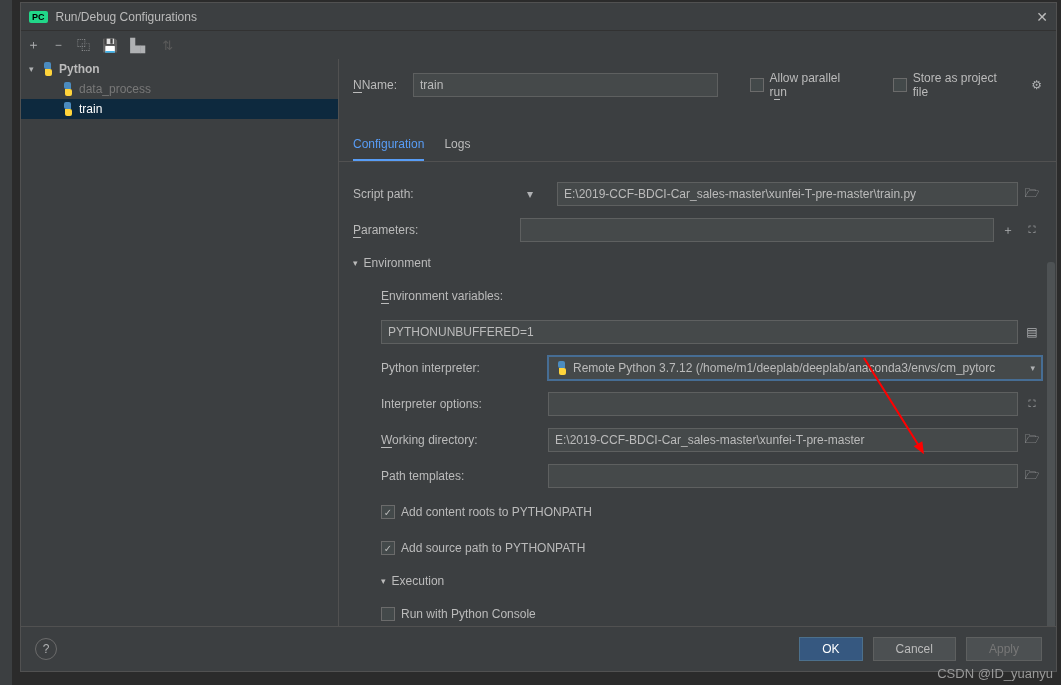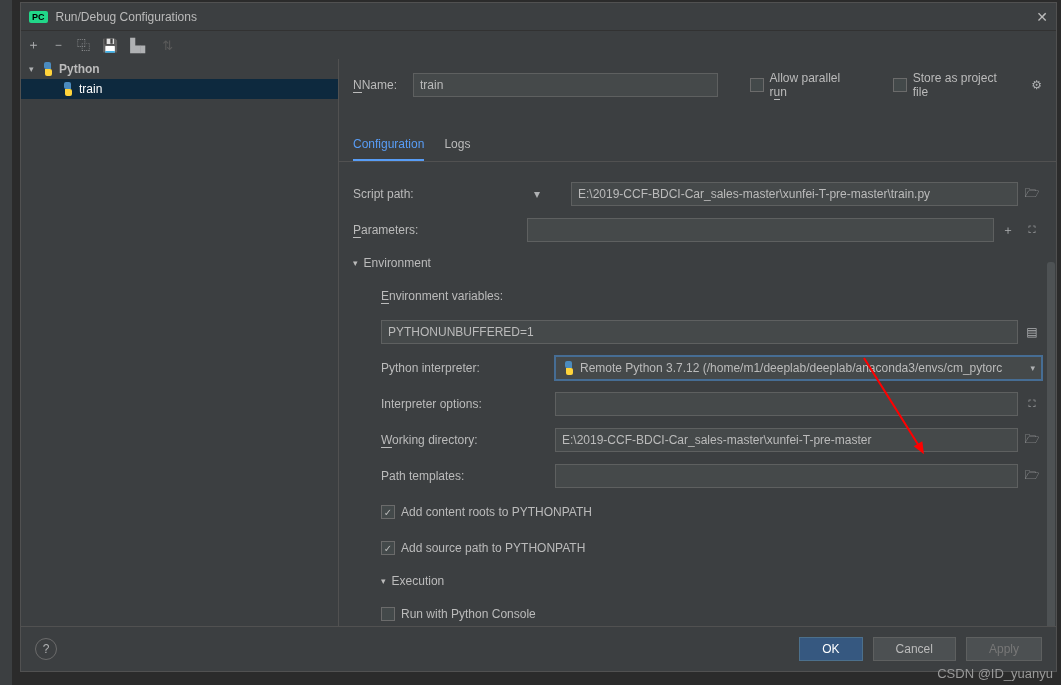--- a/index.html
+++ b/index.html
@@ -29,21 +29,21 @@
 input[type=text], .input-like { background: #45494a; border: 1px solid #5e6060; color: #bbbbbb; height: 24px; padding: 0 6px; font-family: inherit; font-size: 12px; }
 .name-row input { width: 305px; }
 .check { display: flex; align-items: center; gap: 6px; cursor: pointer; }
 .checkbox { width: 14px; height: 14px; border: 1px solid #6b6b6b; background: #43494a; display: flex; align-items: center; justify-content: center; font-size: 10px; color: #bbbbbb; }
 .checkbox.checked::before { content: "✓"; }
 .gear { color: #afb1b3; cursor: pointer; }
 .tabs { display: flex; gap: 20px; padding: 0 14px; border-bottom: 1px solid #515151; margin-top: 18px; }
 .tab { padding: 8px 0; cursor: pointer; color: #bbbbbb; }
 .tab.active { color: #589df6; border-bottom: 2px solid #589df6; }
 .config-panel { flex: 1; overflow-y: auto; padding: 14px; position: relative; }
-.form-row { display: flex; align-items: center; min-height: 36px; gap: 24px; }
+.form-row { display: flex; align-items: center; min-height: 36px; gap: 17px; }
 .form-label { width: 150px; color: #bbbbbb; }
 .form-field { flex: 1; display: flex; align-items: center; gap: 4px; }
 .form-field input, .form-field .input-like { flex: 1; }
 .section-header { display: flex; align-items: center; gap: 6px; color: #bbbbbb; margin: 8px 0; cursor: pointer; }
 .section-header .arrow { font-size: 9px; }
 .icon-btn { width: 20px; height: 20px; display: flex; align-items: center; justify-content: center; color: #afb1b3; cursor: pointer; font-size: 12px; }
 .dropdown-field { background: #45494a; border: 1px solid #5e6060; height: 24px; display: flex; align-items: center; padding: 0 6px; flex: 1; cursor: pointer; position: relative; }
 .dropdown-field.highlight { border: 1px solid #466d94; box-shadow: 0 0 0 1px #466d94; }
 .dropdown-field .dd-arrow { position: absolute; right: 6px; color: #afb1b3; font-size: 9px; }
 .indent { padding-left: 28px; }
@@ -84,20 +84,24 @@
   </div>
 
   <div class="body">
     <div class="sidebar">
       <div class="tree">
         <div class="tree-node">
           <span class="tree-arrow">▾</span>
           <span class="py-icon"></span>
           <span style="font-weight:bold">Python</span>
         </div>
+        <div class="tree-node" style="padding-left:40px">
+          <span class="py-icon"></span>
+          <span style="color:#787878">data_process</span>
+        </div>
         <div class="tree-node selected" style="padding-left:40px">
           <span class="py-icon"></span>
           <span>train</span>
         </div>
       </div>
     </div>
 
     <div class="main">
       <div class="name-row">
         <span class="label"><span class="underline">N</span><span>Name:</span></span>

